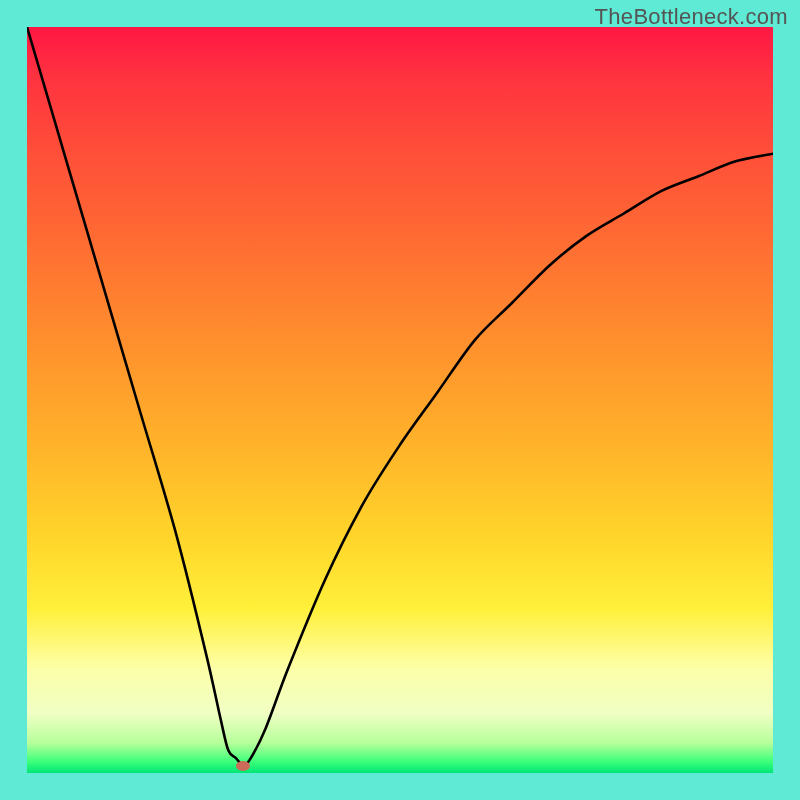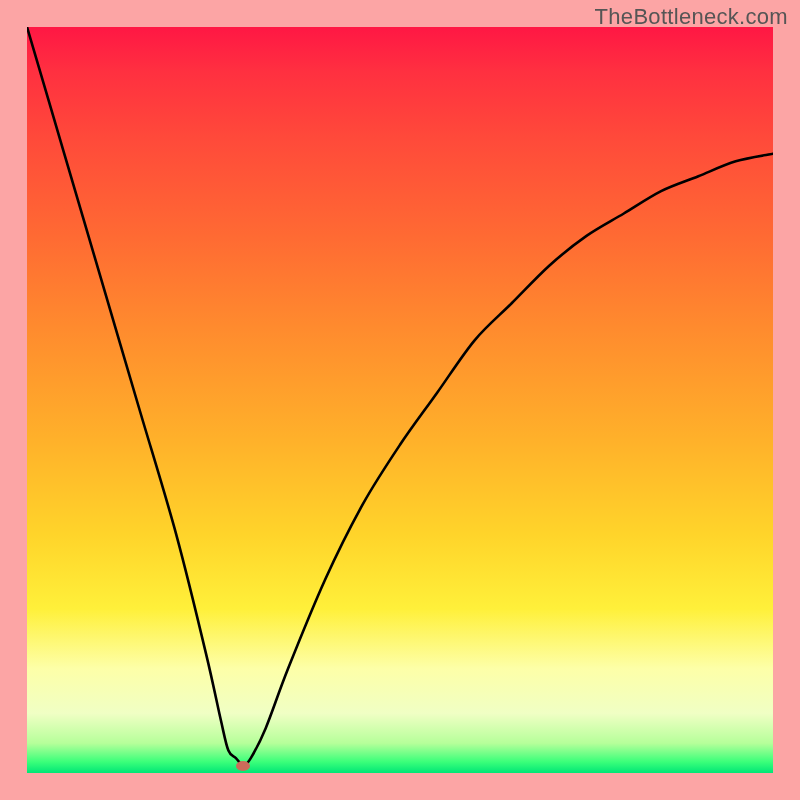--- a/index.html
+++ b/index.html
@@ -8,21 +8,21 @@
     width: 800px;
     height: 800px;
     background: #000;
     font-family: Arial, Helvetica, sans-serif;
     overflow: hidden;
   }
   .frame {
     position: relative;
     width: 800px;
     height: 800px;
-    background: #fca5a5;
+    background: #5eead4;
   }
   .watermark {
     position: absolute;
     top: 4px;
     right: 12px;
     color: #555;
     font-size: 22px;
     font-weight: 500;
     letter-spacing: 0.3px;
     z-index: 10;

